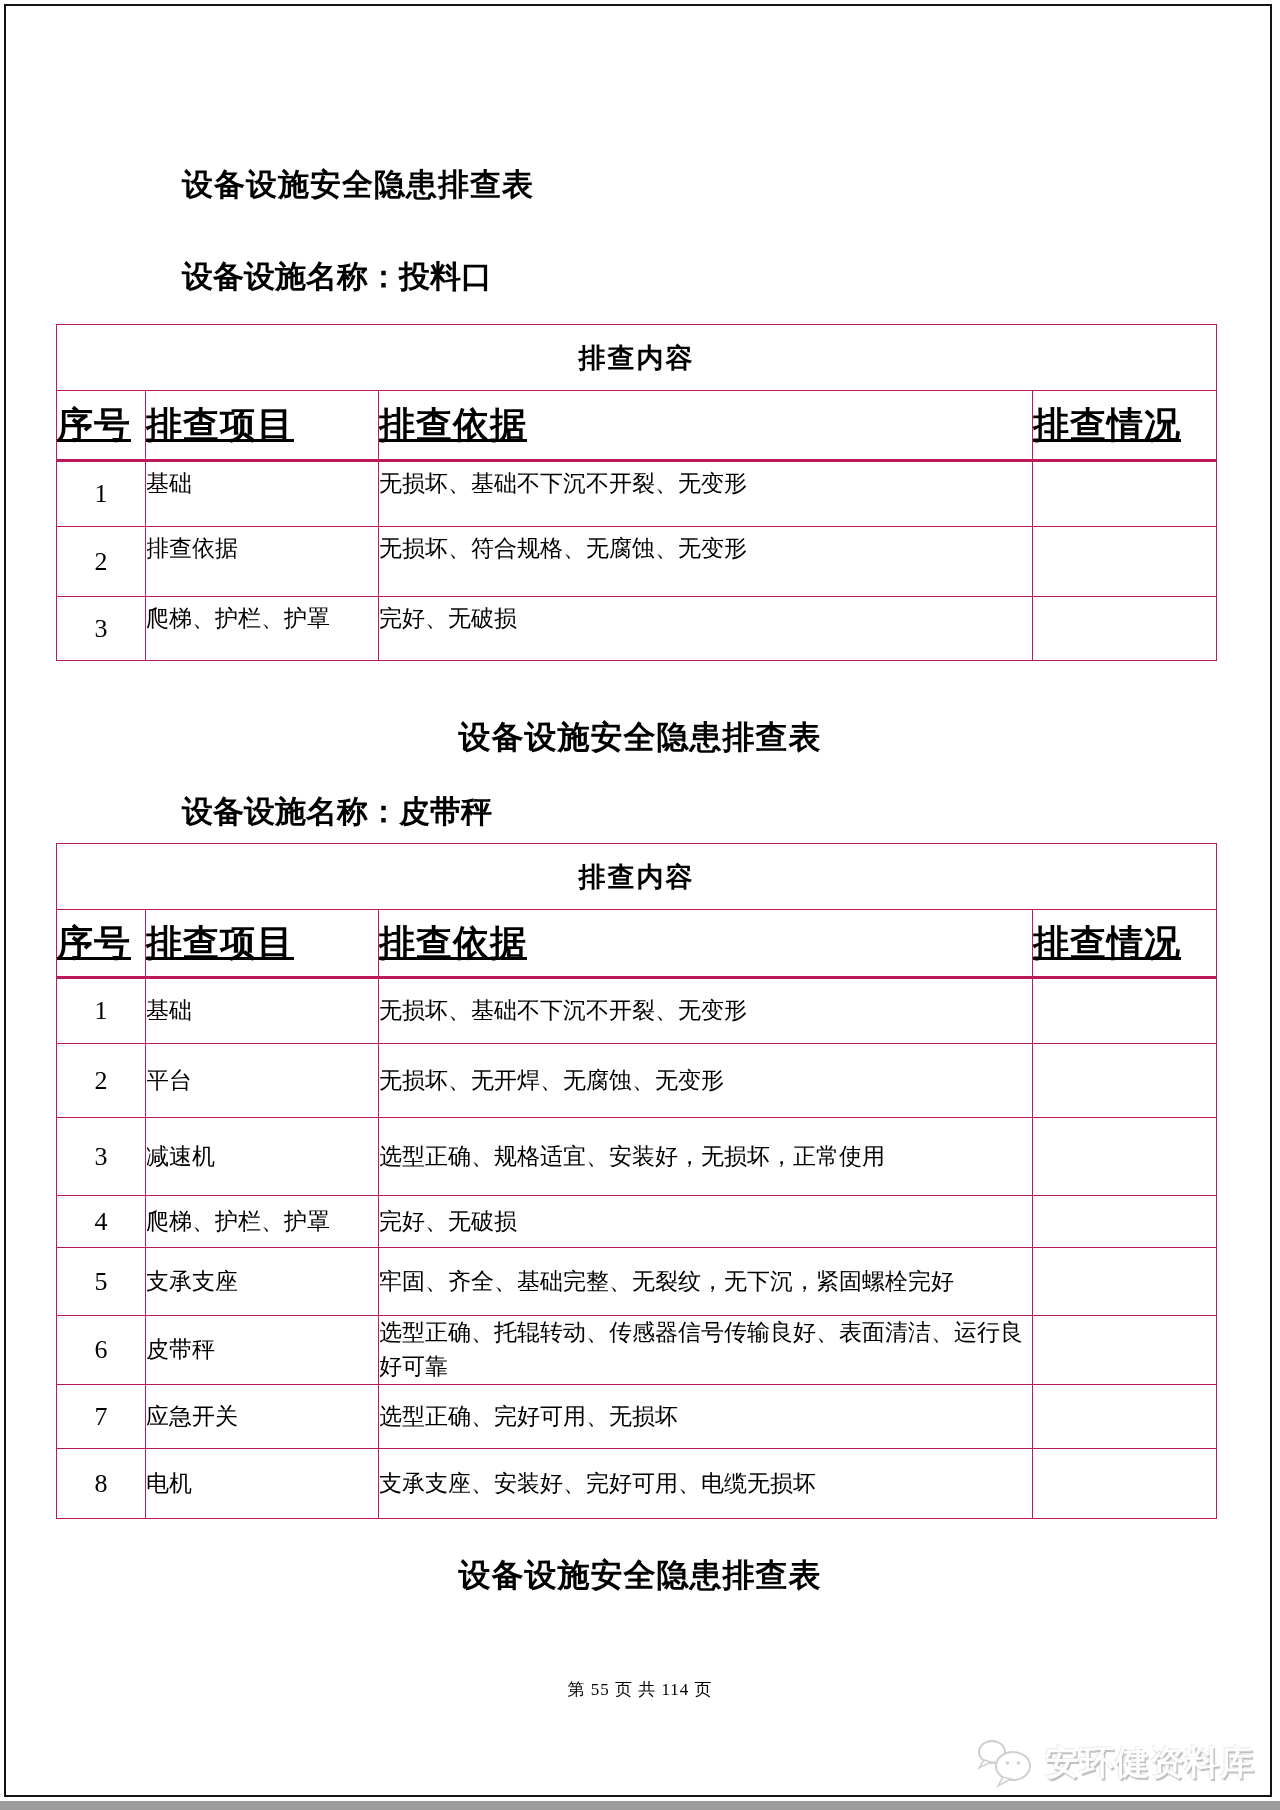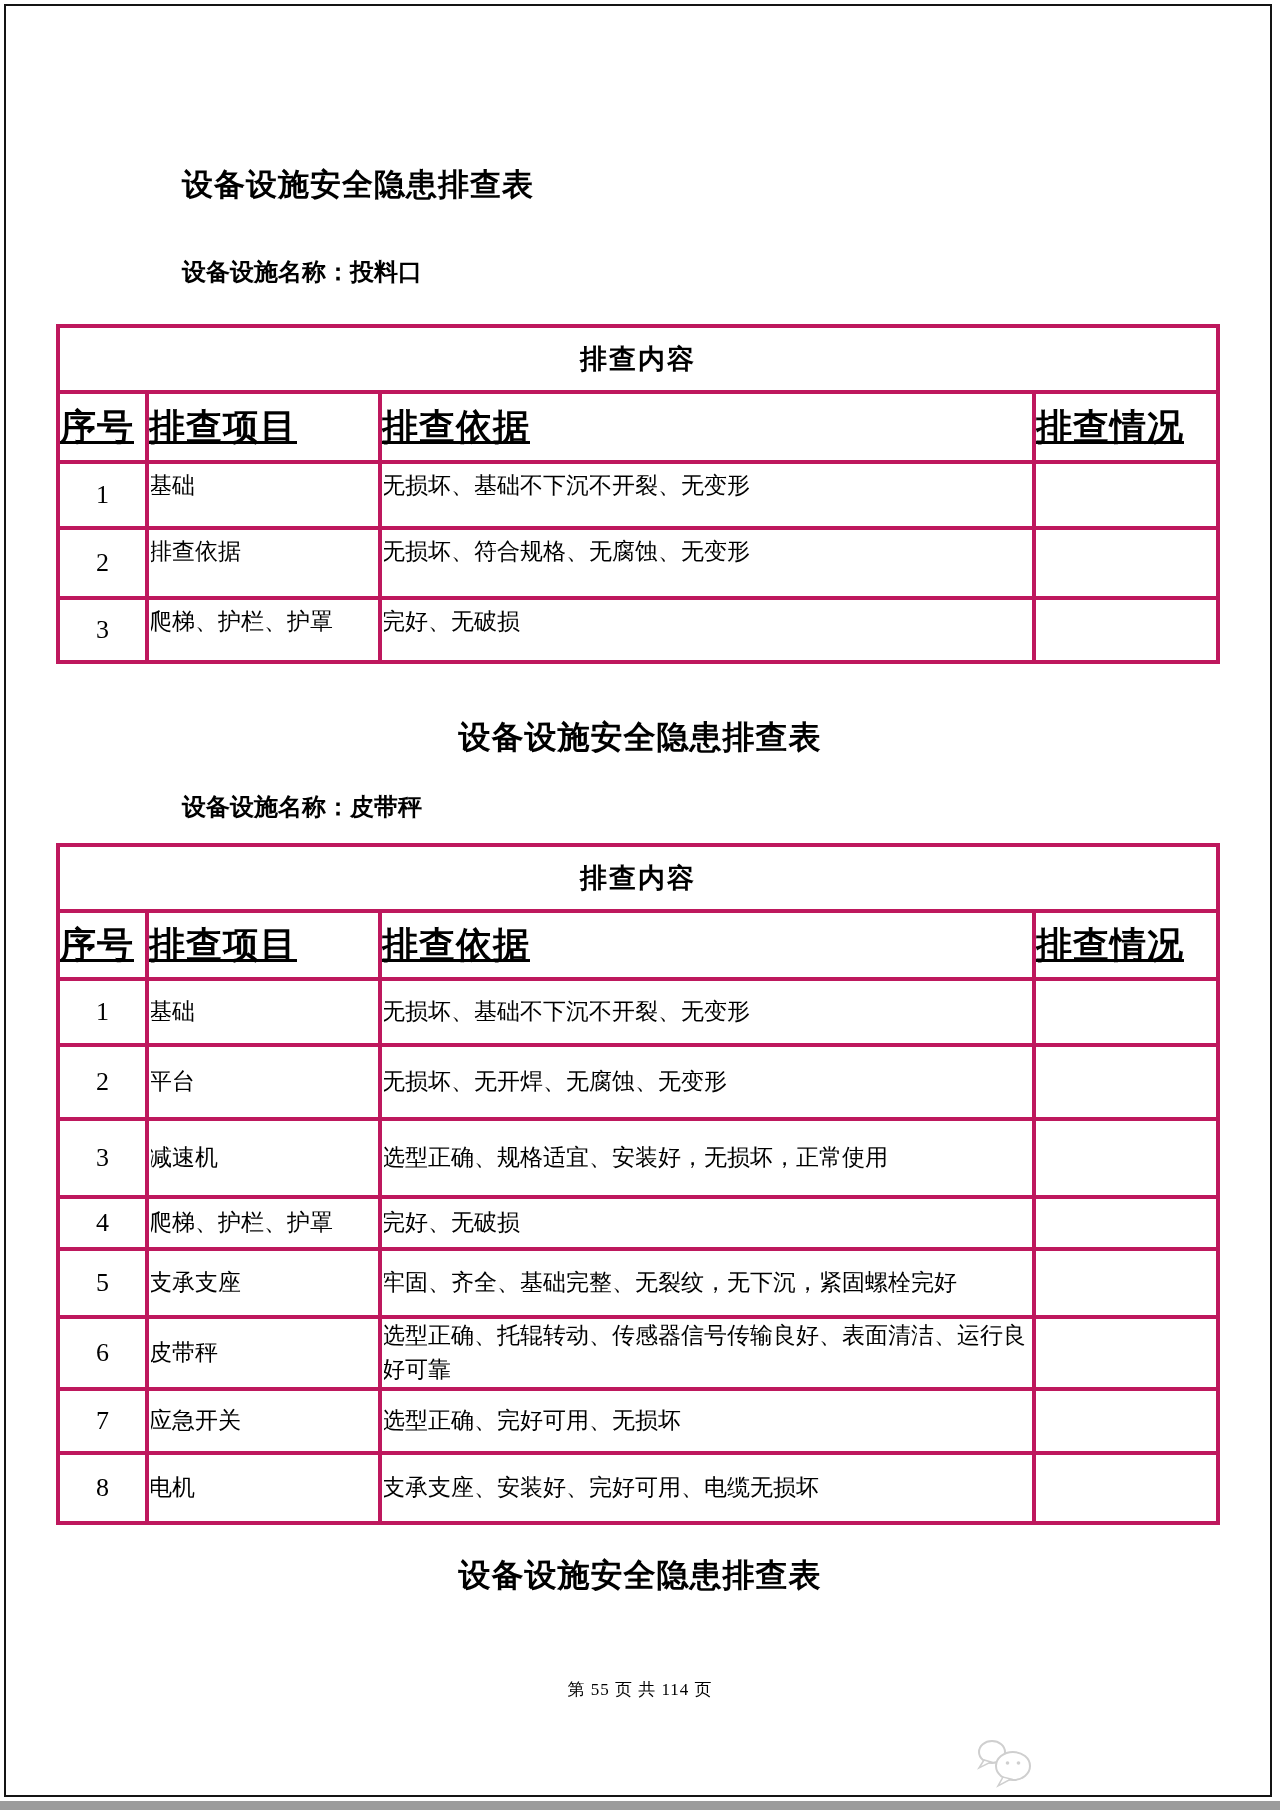--- a/index.html
+++ b/index.html
@@ -34,21 +34,21 @@
     background: #9c9c9c;
   }
   .doc-title {
     position: absolute;
     font-size: 31px;
     font-weight: 700;
     letter-spacing: 1px;
     white-space: nowrap;
   }
   .title-left-1 { left: 182px; top: 164px; }
-  .device-label { position: absolute; left: 182px; font-size: 24px; font-weight: 700; white-space: nowrap; }
+  .device-label { position: absolute; left: 182px; font-size: 31px; font-weight: 700; white-space: nowrap; }
   .device-1 { top: 256px; }
   .device-2 { top: 784px; margin-top: 7px; }
   .title-center {
     position: absolute;
     left: 0;
     width: 1280px;
     text-align: center;
     font-size: 32px;
     font-weight: 700;
     letter-spacing: 1px;
@@ -59,21 +59,21 @@
   table.check-table {
     position: absolute;
     left: 56px;
     border-collapse: collapse;
     table-layout: fixed;
     width: 1160px;
   }
   .table-1 { top: 324px; }
   .table-2 { top: 843px; }
   table.check-table td, table.check-table th {
-    border: 4px solid #be185d;
+    border: 1px solid #be185d;
     box-sizing: border-box;
     overflow: hidden;
     padding: 0;
     margin-top: 8px;
   }
   col.c-no     { width: 89px; }
   col.c-item   { width: 233px; }
   col.c-basis  { width: 654px; }
   col.c-status { width: 184px; }
 
@@ -267,15 +267,16 @@
   <span style="display:inline-block; line-height:0;">
     <svg width="64" height="50" viewBox="0 0 64 50">
       <ellipse cx="17" cy="14" rx="13" ry="11" fill="#ffffff" stroke="#cfcfcf" stroke-width="2"></ellipse>
       <path d="M9 22 L4 30 L16 24 Z" fill="#ffffff" stroke="#cfcfcf" stroke-width="1.5"></path>
       <ellipse cx="38" cy="28" rx="17" ry="14" fill="#ffffff" stroke="#cfcfcf" stroke-width="2"></ellipse>
       <path d="M28 39 L23 48 L36 41 Z" fill="#ffffff" stroke="#cfcfcf" stroke-width="1.5"></path>
       <circle cx="32.5" cy="25" r="1.8" fill="#cfcfcf"></circle>
       <circle cx="43.5" cy="25" r="1.8" fill="#cfcfcf"></circle>
     </svg>
   </span>
+  <span class="watermark-text">安环健资料库</span>
 </div>
 
 <div class="bottom-strip"></div>
 
 </body></html>

